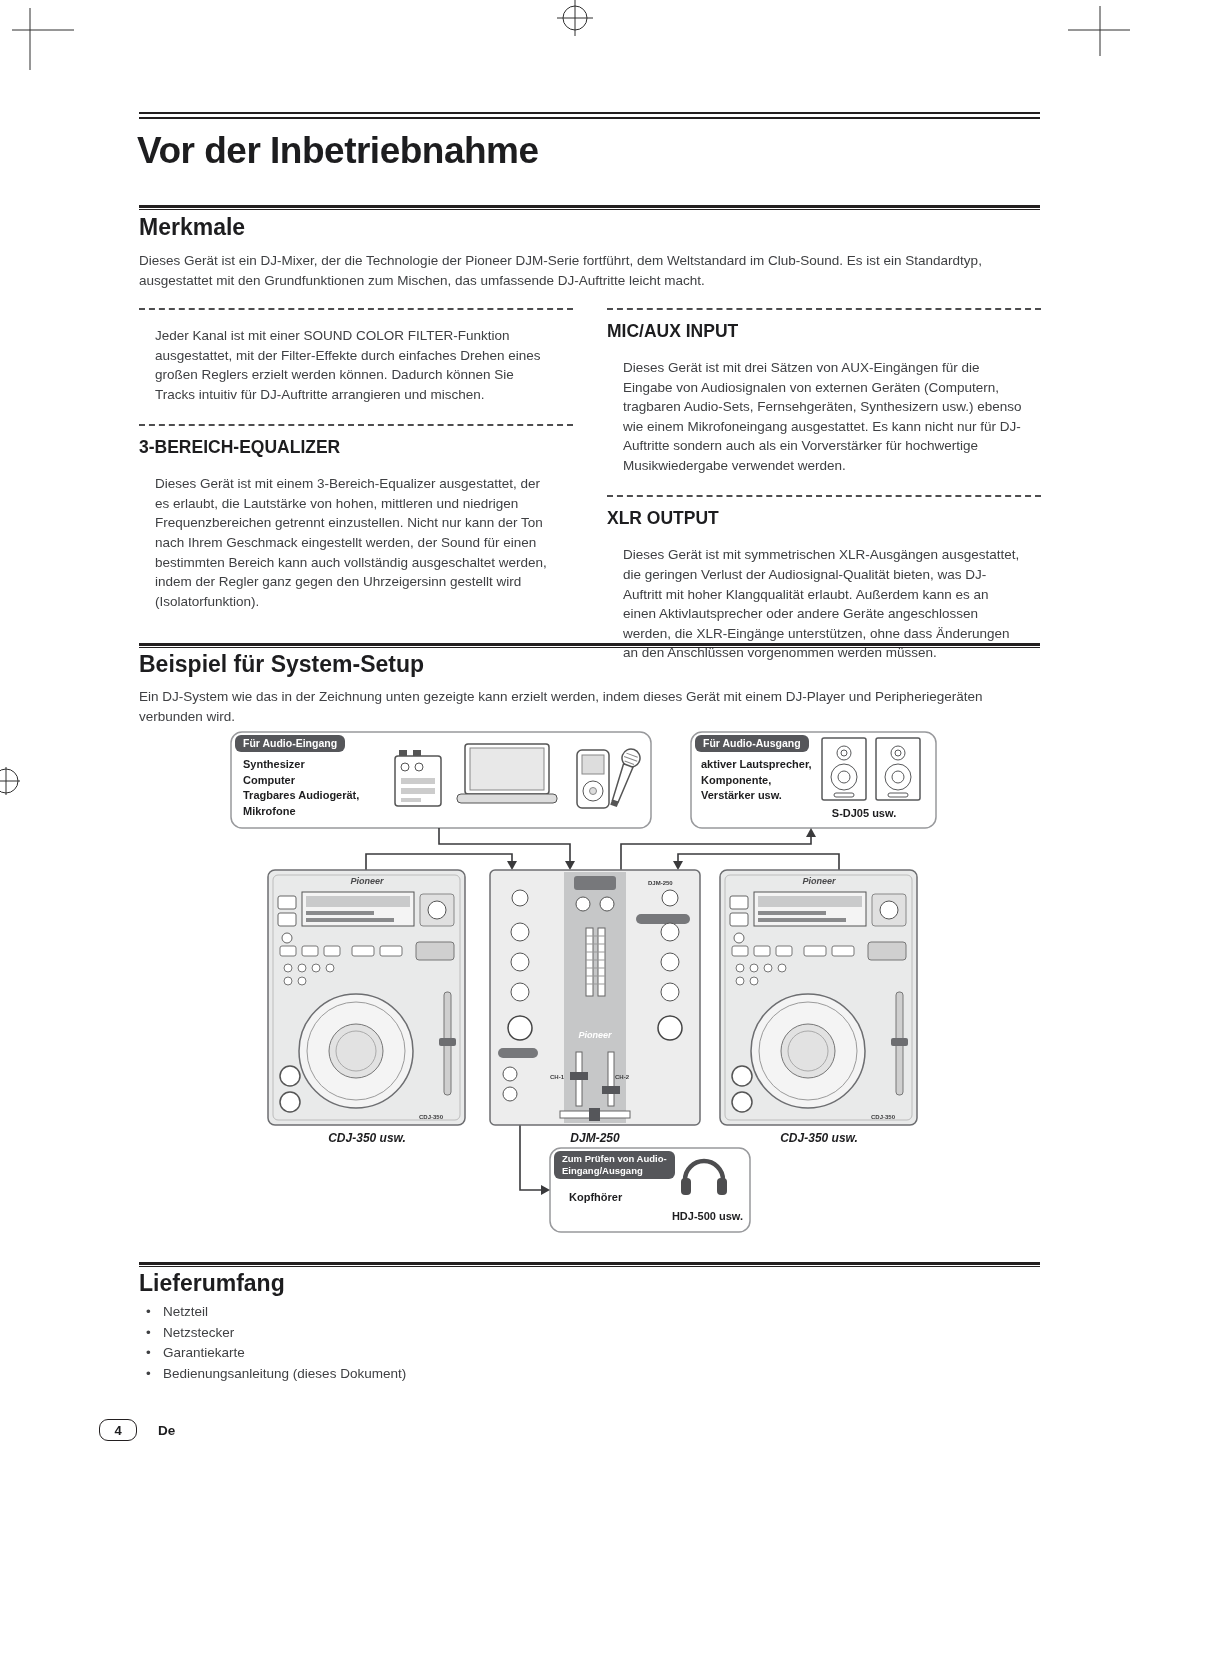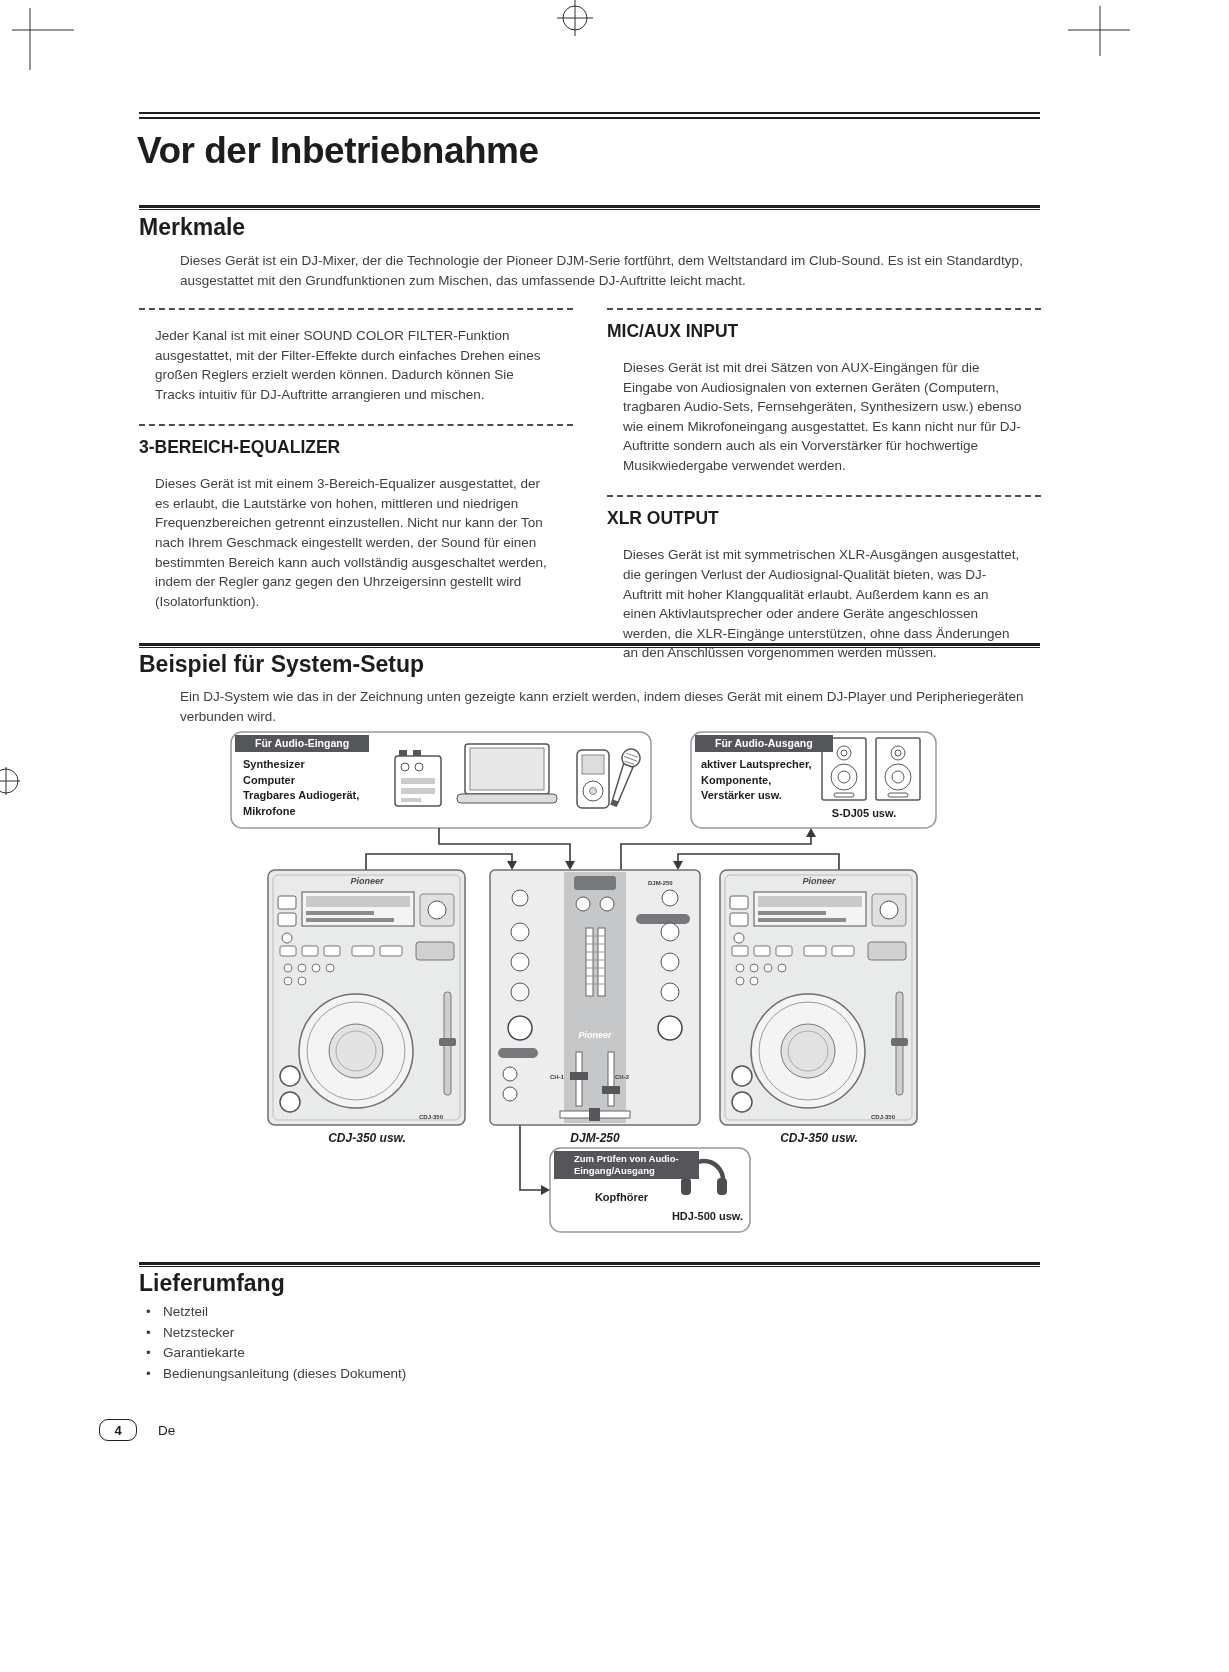--- a/index.html
+++ b/index.html
@@ -10,50 +10,50 @@
   
   .chapter-rule { position:absolute; left:139px; width:901px; height:7px;
                   border-top:2px solid #231f20; border-bottom:2px solid #231f20; }
   .sec-rule { position:absolute; left:139px; width:901px; height:5px;
               border-top:3px solid #231f20; border-bottom:1px solid #231f20; }
   .dashed { border-top:2px dashed #4d4d4f; height:0; }
 
   .chapter-title { position:absolute; left:137px; top:130px; font-size:37px; font-weight:bold;
                    color:#1d1d1f; letter-spacing:-0.5px; }
   .sec-heading { position:absolute; left:139px; font-size:23px; font-weight:bold; color:#1d1d1f; }
-  .body-text { font-size:13.5px; line-height:1.45; color:#3f4043;margin-left:41px; }
+  .body-text { font-size:13.5px; line-height:1.45; color:#3f4043; }
   .intro { position:absolute; left:139px; width:901px; }
 
   .col { position:absolute; width:434px; top:308px; }
   .col-left { left:139px; }
   .col-right { left:607px; }
   .feature h3 { font-size:17.5px; font-weight:bold; color:#1d1d1f; margin:11px 0 10px 0; }
   .feature p { margin:16px; }
   .feature + .feature { margin-top:20px; }
 
   
   .diagram { position:absolute; left:139px; top:730px; width:901px; height:512px; }
   .diagram svg.art { position:absolute; left:0; top:0; }
   .dk-label { position:absolute; background:#55565a; color:#ffffff; font-weight:bold;
-              font-size:10.5px; line-height:13px; padding:2px 20px; white-space:nowrap; }
+              font-size:10.5px; line-height:13px; padding:2px 8px; white-space:nowrap;border-radius:6px; }
   .lbl { position:absolute; font-weight:bold; font-size:11px; color:#1d1d1f; line-height:15.5px; }
   .caption { position:absolute; font-weight:bold; font-size:12px; color:#1d1d1f; text-align:center;font-style:italic; }
   .tiny { position:absolute; font-size:6px; color:#3a3a3c; font-weight:bold; }
   .brand { font-style:italic; font-weight:bold; font-size:9px; color:#4a4a4c; text-align:center; }
 
   
   .supplied { position:absolute; left:139px; top:1302px; list-style:none; }
   .supplied li { position:relative; font-size:13.5px; line-height:20.5px; padding-left:24px; color:#3f4043; }
   .supplied li::before { content:"•"; position:absolute; left:7px; color:#3f4043; }
 
   
   .pageno { position:absolute; left:99px; top:1419px; width:38px; height:22px;
             border:1.5px solid #231f20; border-radius:9px; display:flex; align-items:center;
             justify-content:center; font-size:13px; font-weight:bold; color:#1d1d1f; }
-  .lang { position:absolute; left:158px; top:1423px; font-size:13.5px; font-weight:normal; color:#1d1d1f; }
+  .lang { position:absolute; left:158px; top:1423px; font-size:13.5px; font-weight:bold; color:#1d1d1f; }
 
   .cropmarks { position:absolute; left:0; top:0; }
 </style>
 </head>
 <body>
 
 <div class="page">
 
   <svg class="cropmarks" width="1229" height="1672" viewBox="0 0 1229 1672">
     <g stroke="#2e2e2e" stroke-width="1" fill="none">
@@ -276,21 +276,21 @@
     <div class="tiny" style="left:732px; top:384px">CDJ-350</div>
 
     <div class="caption" style="left:148px; top:401px; width:160px">CDJ-350 usw.</div>
     <div class="caption" style="left:381px; top:401px; width:150px">DJM-250</div>
     <div class="caption" style="left:600px; top:401px; width:160px">CDJ-350 usw.</div>
 
     <div class="dk-label" style="left:415px; top:421px; font-size:9.5px; line-height:12px">
       <div>Zum Prüfen von Audio-</div>
       <div>Eingang/Ausgang</div>
     </div>
-    <div class="lbl" style="left:430px; top:460px; width:105px; text-align:center">Kopfhörer</div>
+    <div class="lbl" style="left:430px; top:460px; width:105px; text-align:left">Kopfhörer</div>
     <div class="lbl" style="left:466px; top:479px; width:138px; text-align:right">HDJ-500 usw.</div>
   </div>
 
   <div class="sec-rule" style="top:1262px"></div>
   <h2 class="sec-heading" style="top:1270px">Lieferumfang</h2>
   <ul class="supplied">
     <li>Netzteil</li>
     <li>Netzstecker</li>
     <li>Garantiekarte</li>
     <li>Bedienungsanleitung (dieses Dokument)</li>

